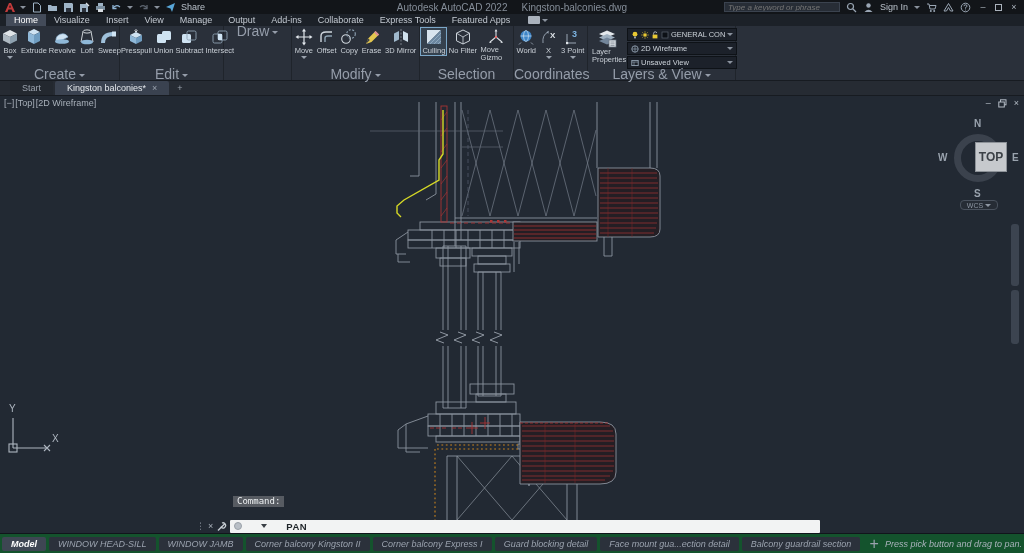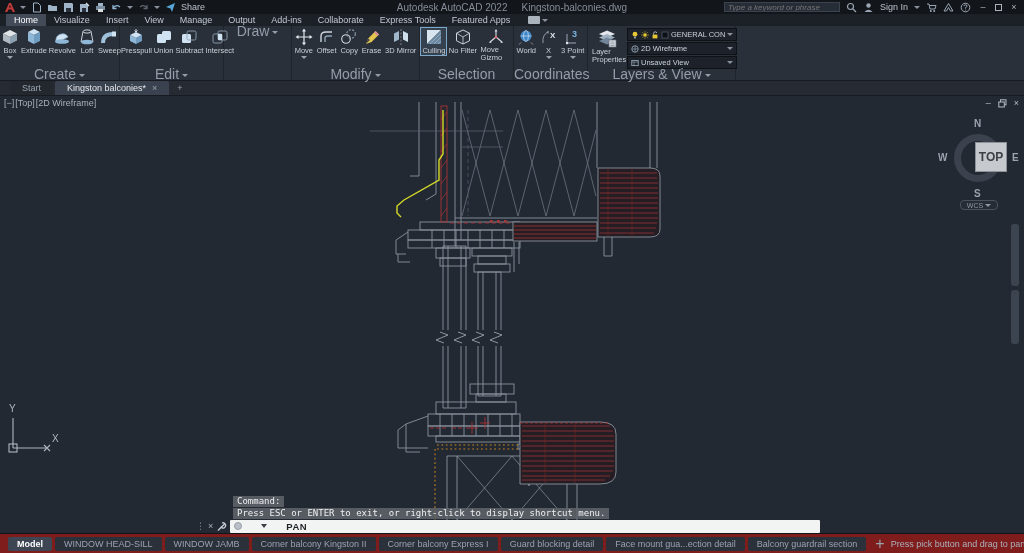--- a/index.html
+++ b/index.html
@@ -104,22 +104,22 @@
   .cmd-close { color:#aab2bc; font-size:9px; }
   .cmd-field { flex:1; height:13px; background:#f2f3f3; border-radius:1px; display:flex;
     align-items:center; padding:0 4px; gap:19px; }
   .cmd-circle { width:8px; height:8px; border-radius:50%; background:#b9bfc6;
     border:1px solid #9aa1a8; }
   .cmd-caret { border-left:3px solid transparent; border-right:3px solid transparent;
     border-top:4px solid #3a3f45; width:0; height:0; }
   .cmd-text { font-size:9.5px; font-weight:bold; color:#1f2428; letter-spacing:0.5px; }
 
   
-  .statusbar { height:20px; background:#7f1d1d; border-top:1px solid #11151b;
-    display:flex; align-items:center; padding:0 8px; }
+  .statusbar { height:20px; background:#14532d; border-top:1px solid #11151b;
+    display:flex; align-items:center; padding:0 2px;font-style:italic; }
   .ltab { height:14px; line-height:14px; padding:0 9px; background:#2b313b; color:#9aa2ae;
     font-size:9px; border-radius:2px; margin-right:3px; white-space:nowrap; }
   .ltab.active { background:#3e4653; color:#ffffff; font-weight:bold; }
   .status-msg { margin-left:auto; font-size:9px; color:#aab2bc; white-space:nowrap; }
 </style>
 </head>
 <body>
 
 <div class="app">
 
@@ -585,21 +585,20 @@
     <svg class="ucs" width="70" height="70" viewBox="0 0 70 70">
       <path d="M13,22 V52 M13,52 H46" stroke="#aeb6c0" stroke-width="1.1" fill="none"></path>
       <rect x="9" y="48" width="8" height="8" fill="none" stroke="#aeb6c0" stroke-width="1.1"></rect>
       <path d="M44,49 L50,55 M50,49 L44,55" stroke="#aeb6c0" stroke-width="1.1"></path>
       <text x="9" y="16" font-size="10" fill="#aeb6c0" font-family="Liberation Sans, sans-serif">Y</text>
       <text x="52" y="46" font-size="10" fill="#aeb6c0" font-family="Liberation Sans, sans-serif">X</text>
     </svg>
 
     <div class="cmd-history">
       <div class="h1">Command:</div>
-      <div class="h2">Press ESC or ENTER to exit, or right-click to display shortcut menu.</div>
     </div>
 
     <div class="cmd-bar">
       <span class="cmd-grip">⋮</span>
       <span class="cmd-close">×</span>
       <svg width="11" height="11" viewBox="0 0 11 11">
           <path d="M2,9.5 L6,5.5" stroke="#c6ccd3" stroke-width="1.4"></path>
           <path d="M6,2 A2.6,2.6 0 1 1 5.2,6.3 L8.6,3" fill="none" stroke="#c6ccd3" stroke-width="1.3"></path>
         </svg>
       <div class="cmd-field">

